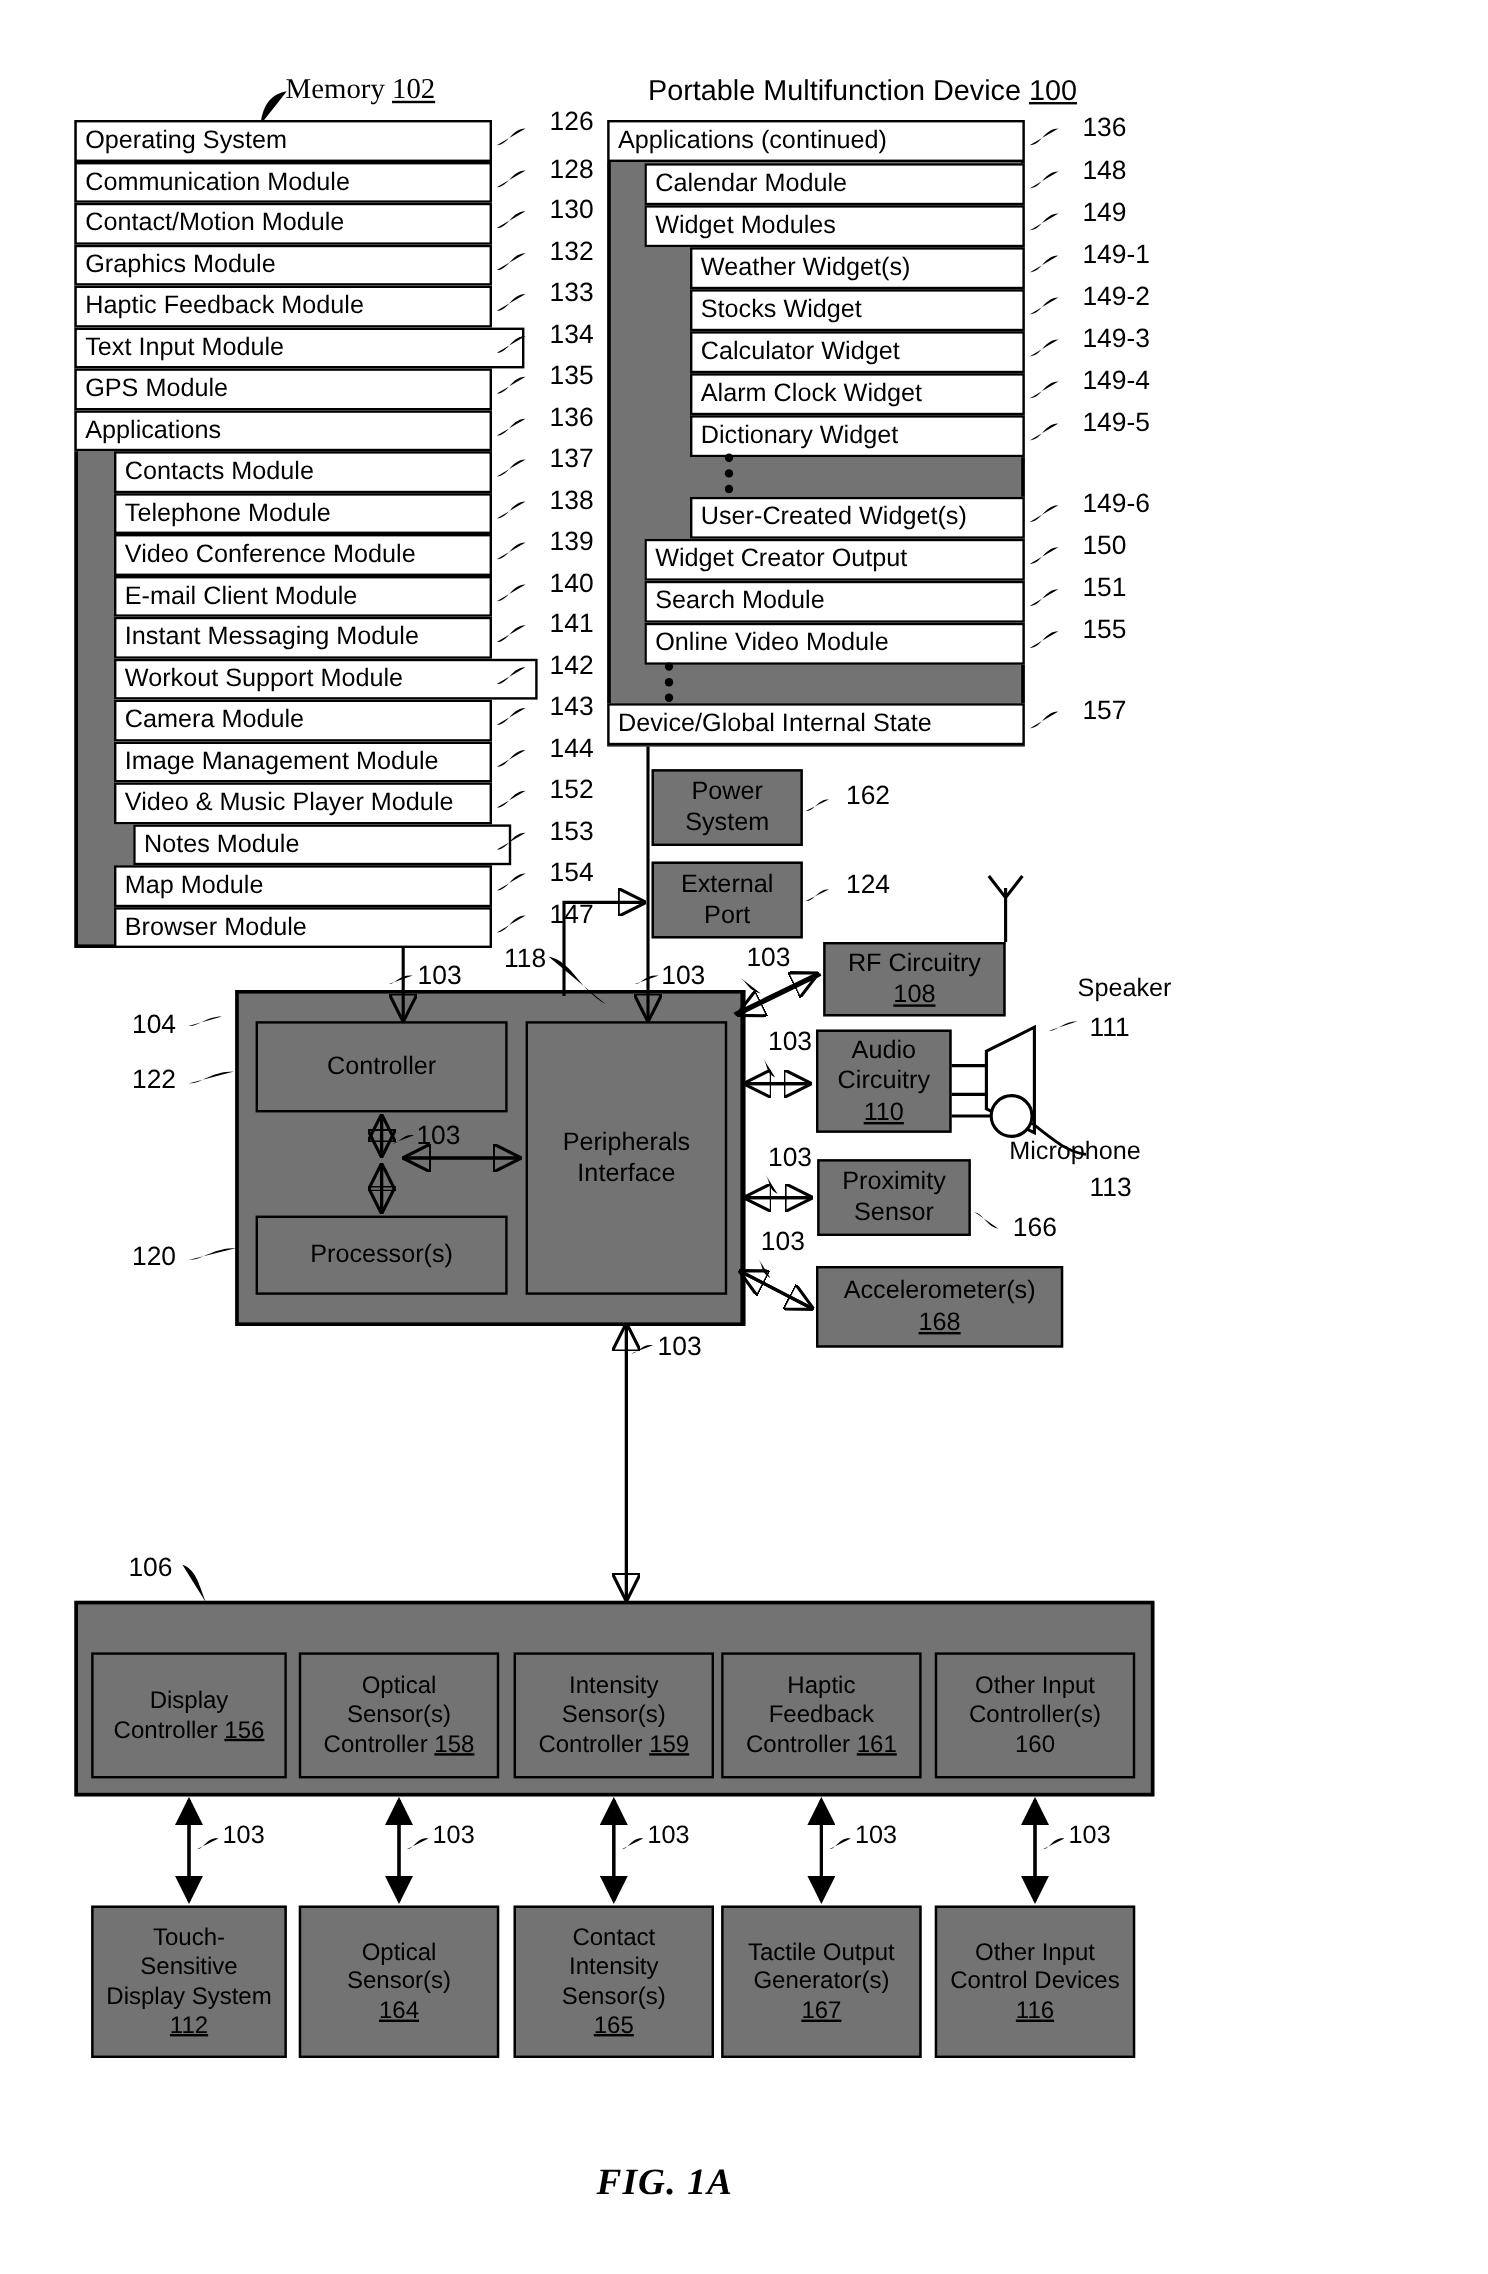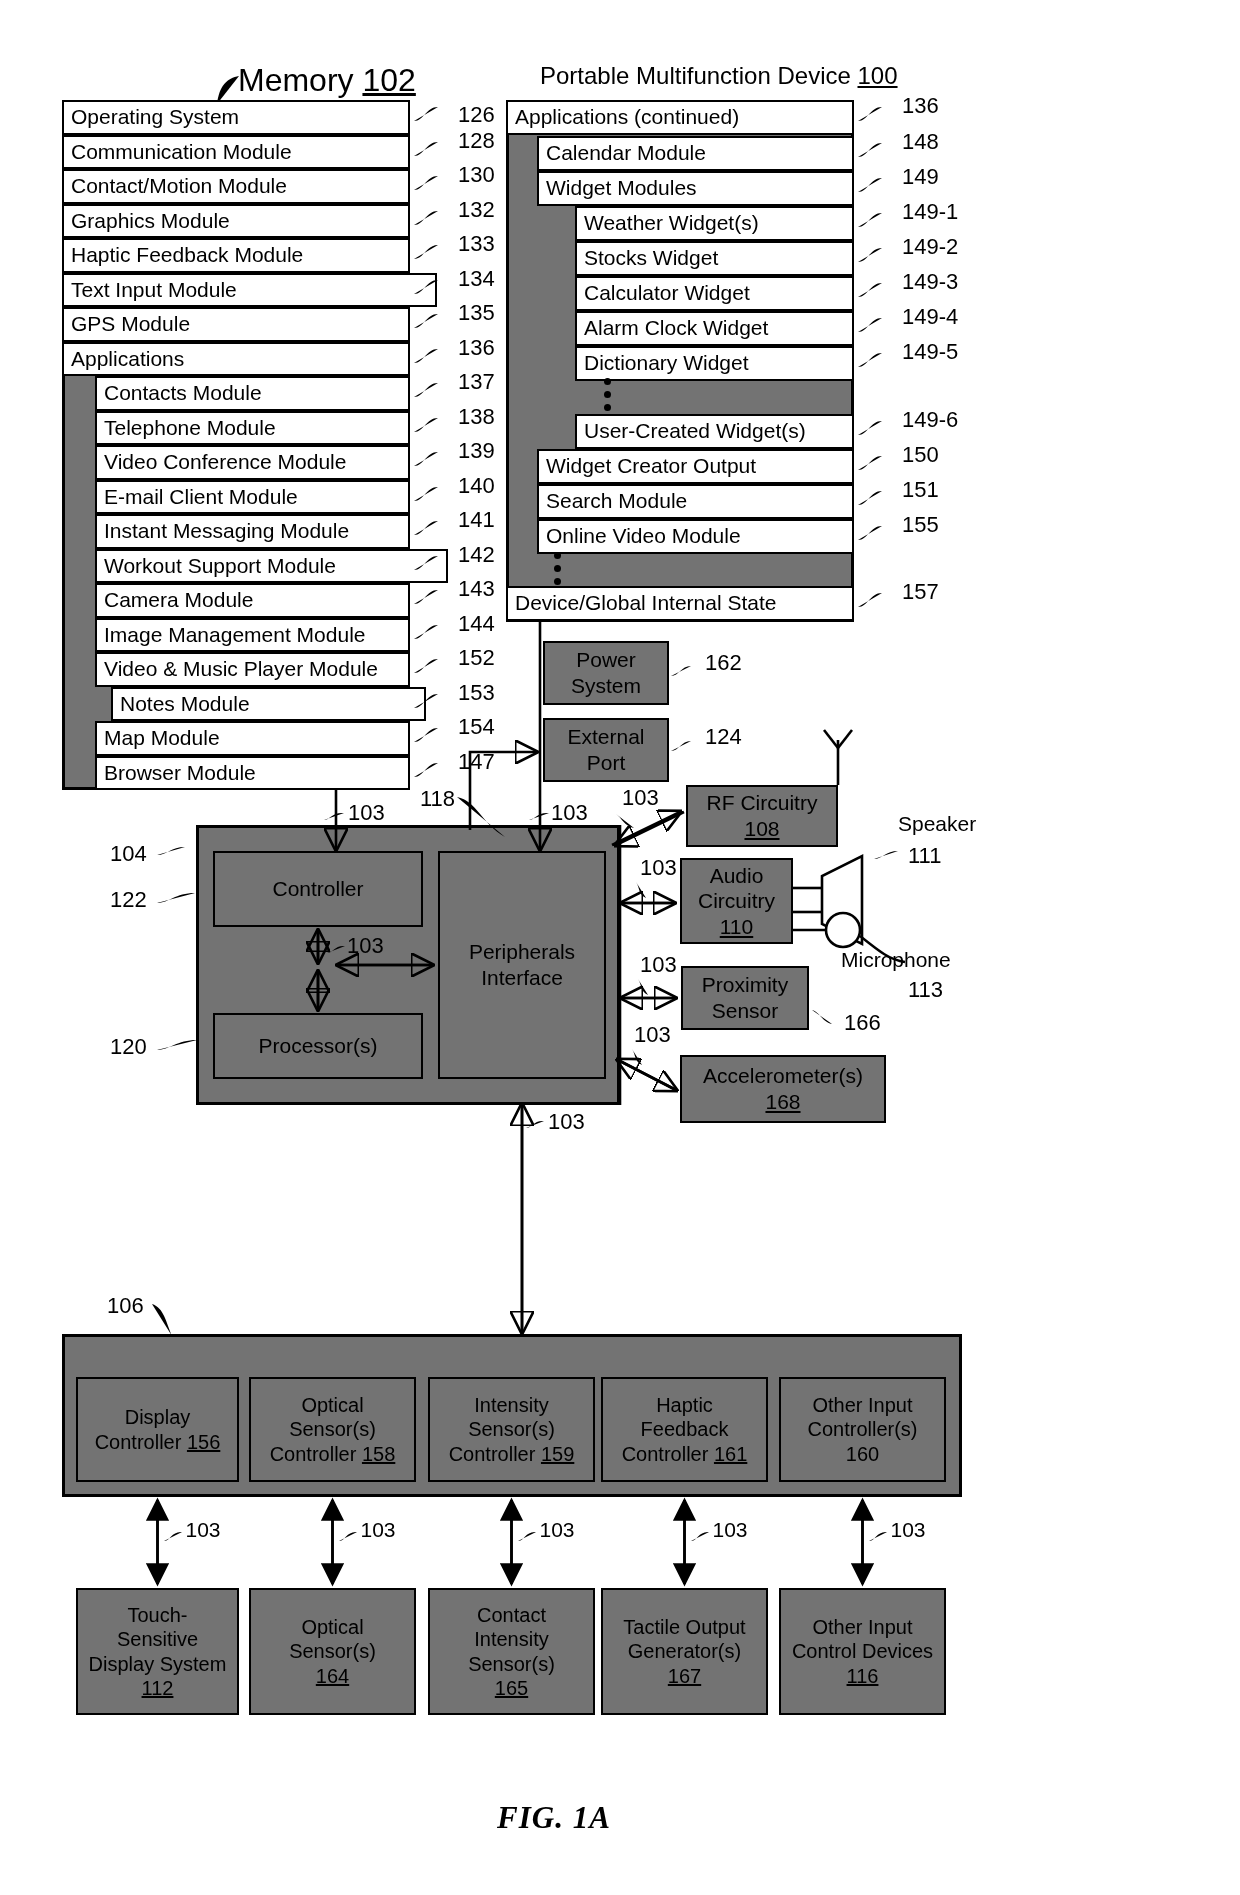--- a/index.html
+++ b/index.html
@@ -88,21 +88,21 @@
     font-weight: bold;
     font-size: 31px;
     letter-spacing: 1px;
   }
 </style>
 </head>
 <body>
 
 <div id="page">
 
-  <div class="lbl" style="left:238px; top:62px; font-size:32px;">
+  <div class="lbl" style="left:238px; top:62px; font-size:24px;font-family:Liberation Serif, serif;">
     <span>Memory</span>
     <span class="u">102</span>
   </div>
   <div class="lead" style="left:205px; top:72px;">
     <svg width="40" height="36">
         <path d="M34 4 C22 6, 14 14, 12 32" stroke-width="2.4"></path>
       </svg>
   </div>
 
   <div class="box" style="left:62px; top:100px; width:348px; height:690px; border-width:3px;"></div>
@@ -168,21 +168,21 @@
       <div class="row" style="left: 95px; top: 755.5px; width: 315px; height: 34.5px;">
         <span>Browser Module</span>
       </div>
     </div>
   <div id="memory-nums">
       <div class="lead" style="left: 412px; top: 101.25px;">
         <svg width="42" height="26">
           <path d="M2 20 C12 20, 14 6, 26 6" stroke-width="2.3"></path>
         </svg>
       </div>
-      <div class="num" style="left: 458px; top: 102px;">126</div>
+      <div class="num" style="left: 458px; top: 88px;">126</div>
       <div class="lead" style="left: 412px; top: 135.75px;">
         <svg width="42" height="26">
           <path d="M2 20 C12 20, 14 6, 26 6" stroke-width="2.3"></path>
         </svg>
       </div>
       <div class="num" style="left: 458px; top: 127.75px;">128</div>
       <div class="lead" style="left: 412px; top: 170.25px;">
         <svg width="42" height="26">
           <path d="M2 20 C12 20, 14 6, 26 6" stroke-width="2.3"></path>
         </svg>

